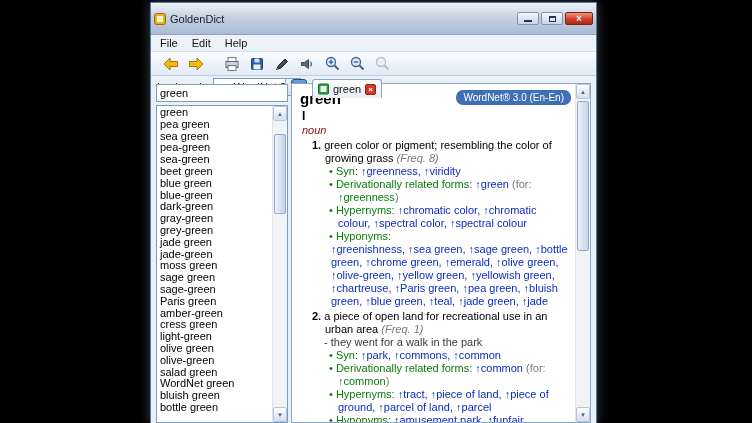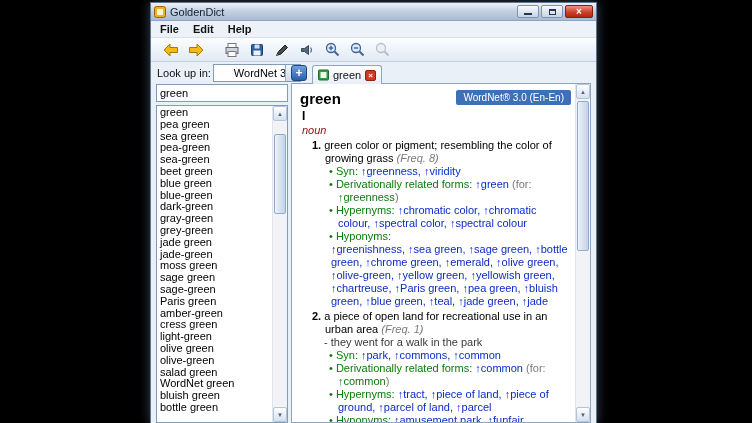--- a/index.html
+++ b/index.html
@@ -5,38 +5,38 @@
   * { margin:0; padding:0; box-sizing:border-box; }
   html,body { width:752px; height:423px; background:#000; overflow:hidden;
               font-family:"Liberation Sans", sans-serif; }
   .stage { position:relative; width:752px; height:423px; background:#000; }
 
   .window { position:absolute; left:150px; top:2px; width:447px; height:421px;
             background:#e9f0f8; border:1px solid #5f7693; border-bottom:none;
             box-shadow:0 0 10px rgba(120,150,190,.45); }
 
   
-  .titlebar { height:18px; display:flex; align-items:center; padding:0 3px;
+  .titlebar { height:32px; display:flex; align-items:center; padding:0 3px;
               background:linear-gradient(#eef3fa,#c2cfe0 50%,#a9bcd4);
               border-bottom:1px solid #8ea3bd; }
   .app-icon { width:12px; height:12px; flex:0 0 12px; }
   .title-text { font-size:11px; color:#14202e; margin-left:4px; flex:1; white-space:nowrap; }
   .winbtns { display:flex; gap:2px; }
   .winbtn { width:22px; height:13px; border:1px solid #7d92ad; border-radius:2px;
             background:linear-gradient(#f6fafd,#c7d4e4); color:#24364d;
             display:flex; align-items:center; justify-content:center; font-size:9px; line-height:1; }
   .winbtn.close { width:28px; background:linear-gradient(#ef9181,#cf4128 55%,#ad2b14);
                   color:#fff; border-color:#7e2012; font-size:10px; font-weight:bold; }
   .min-glyph { display:inline-block; width:8px; height:2px; background:#24364d; margin-top:5px; }
   .max-glyph { display:inline-block; width:7px; height:6px; border:1px solid #24364d; border-top-width:2px; }
 
   
   .menubar { height:17px; background:#edf2f9; border-bottom:1px solid #d7dfe9;
              display:flex; align-items:center; padding-left:2px; }
-  .menu-item { font-size:11px; color:#121212; padding:1px 7px;font-weight:bold; }
+  .menu-item { font-size:11px; color:#121212; padding:1px 7px; }
 
   
   .toolbar { height:24px; background:linear-gradient(#fcfdff,#e1eaf5);
              border-bottom:1px solid #c2cfde; display:flex; align-items:center;
              padding-left:10px; gap:5px; }
   .tbtn { width:20px; height:20px; display:flex; align-items:center; justify-content:center; }
   .tsep { width:6px; }
 
   
   .row2 { position:relative; height:21px; display:flex; align-items:center; padding-left:6px; }
@@ -79,21 +79,21 @@
   .sb-thumb { position:absolute; left:1px; right:1px; border:1px solid #95aac6; border-radius:2px;
               background:linear-gradient(90deg,#ecf2fa,#c2d3e9); }
 
   .rightcol { position:absolute; left:140px; right:5px; top:0; bottom:0;
               background:#fff; border:1px solid #8ea6c0; overflow:hidden; }
   .article-content { position:absolute; left:0; right:15px; top:0; bottom:0;
                      padding:6px 4px 0 8px; overflow:hidden; }
   .article-header { display:flex; justify-content:space-between; align-items:flex-start; margin-bottom:3px; }
   .headword { font-size:15px; font-weight:bold; color:#000; }
   .dict-badge { font-size:10px; background:#3f6fb5; color:#fff; padding:2px 7px;
-                border-radius:2px; white-space:nowrap; }
+                border-radius:7px; white-space:nowrap; }
 
   .aline { font-size:11px; line-height:13px; color:#000; }
   .c-plain { margin:1px 0 1px 2px; }
   .c-def   { padding-left:25px; text-indent:-13px; margin-top:2px; }
   .c-bul   { padding-left:38px; text-indent:-9px; }
   .c-links { padding-left:31px; }
   .c-ex    { padding-left:24px; }
 
   .s-roman  { font-weight:bold; font-size:12px; }
   .s-pos    { color:#8b1010; font-style:italic; }

